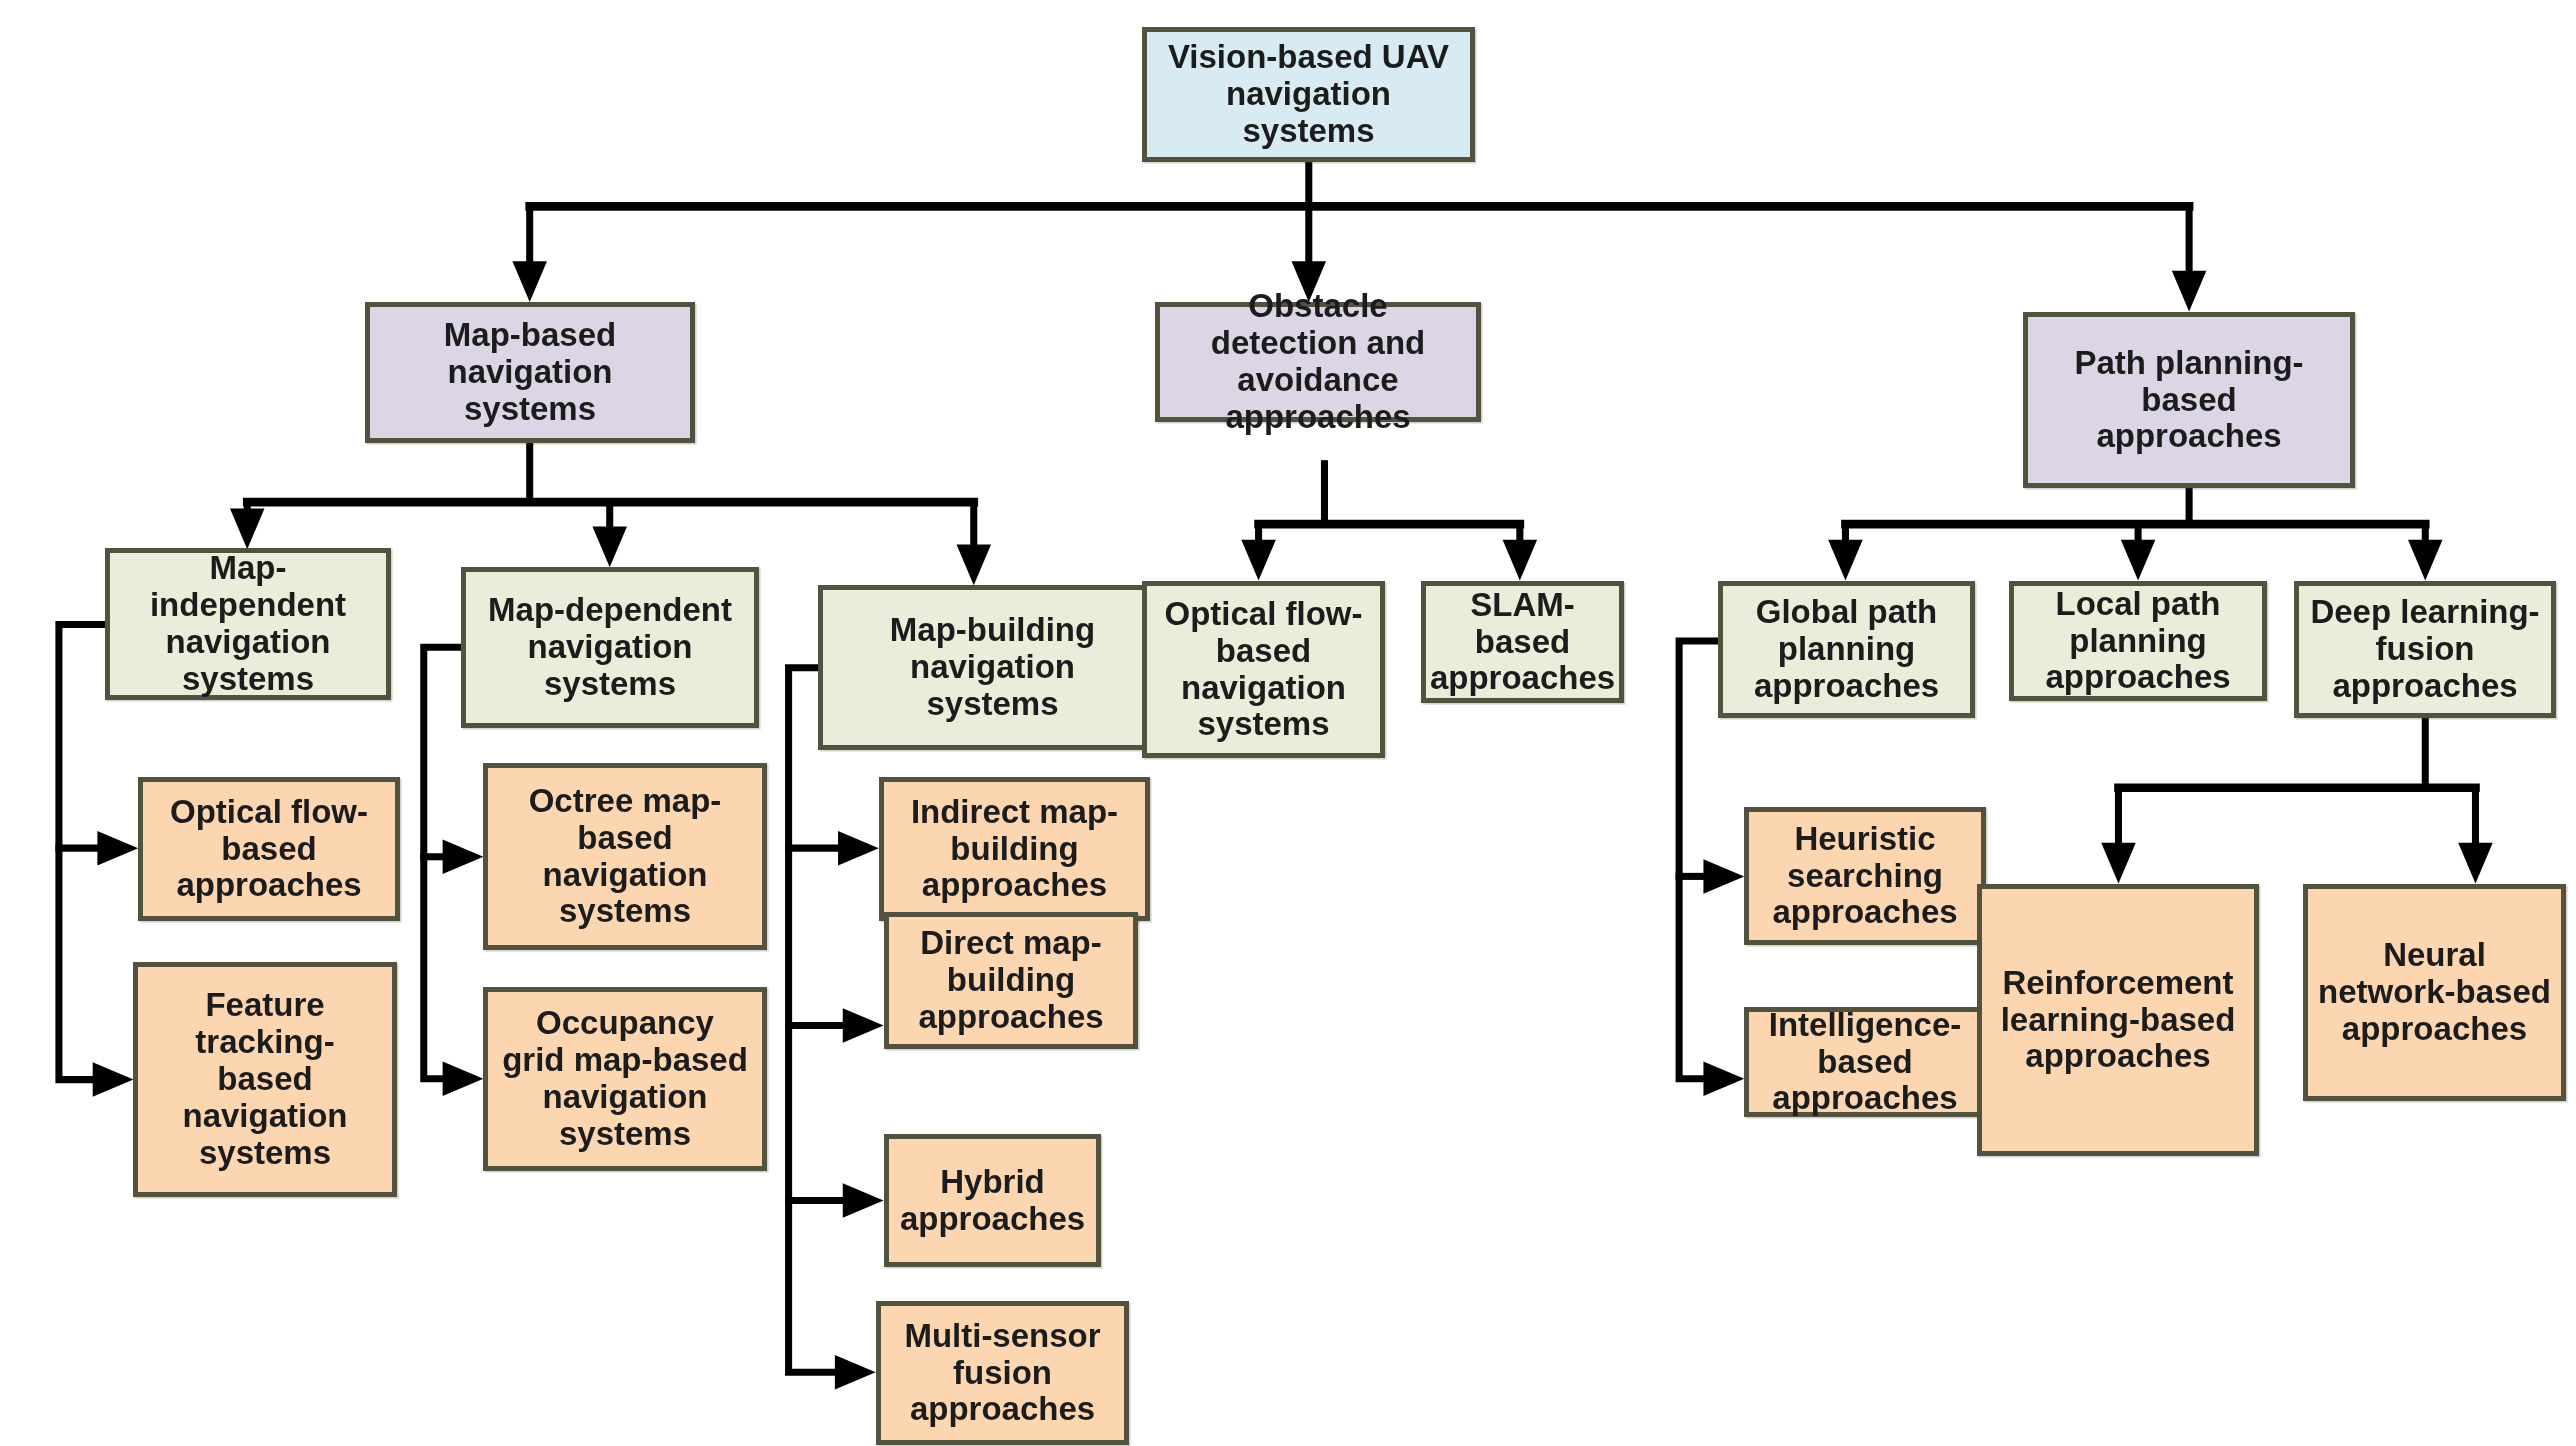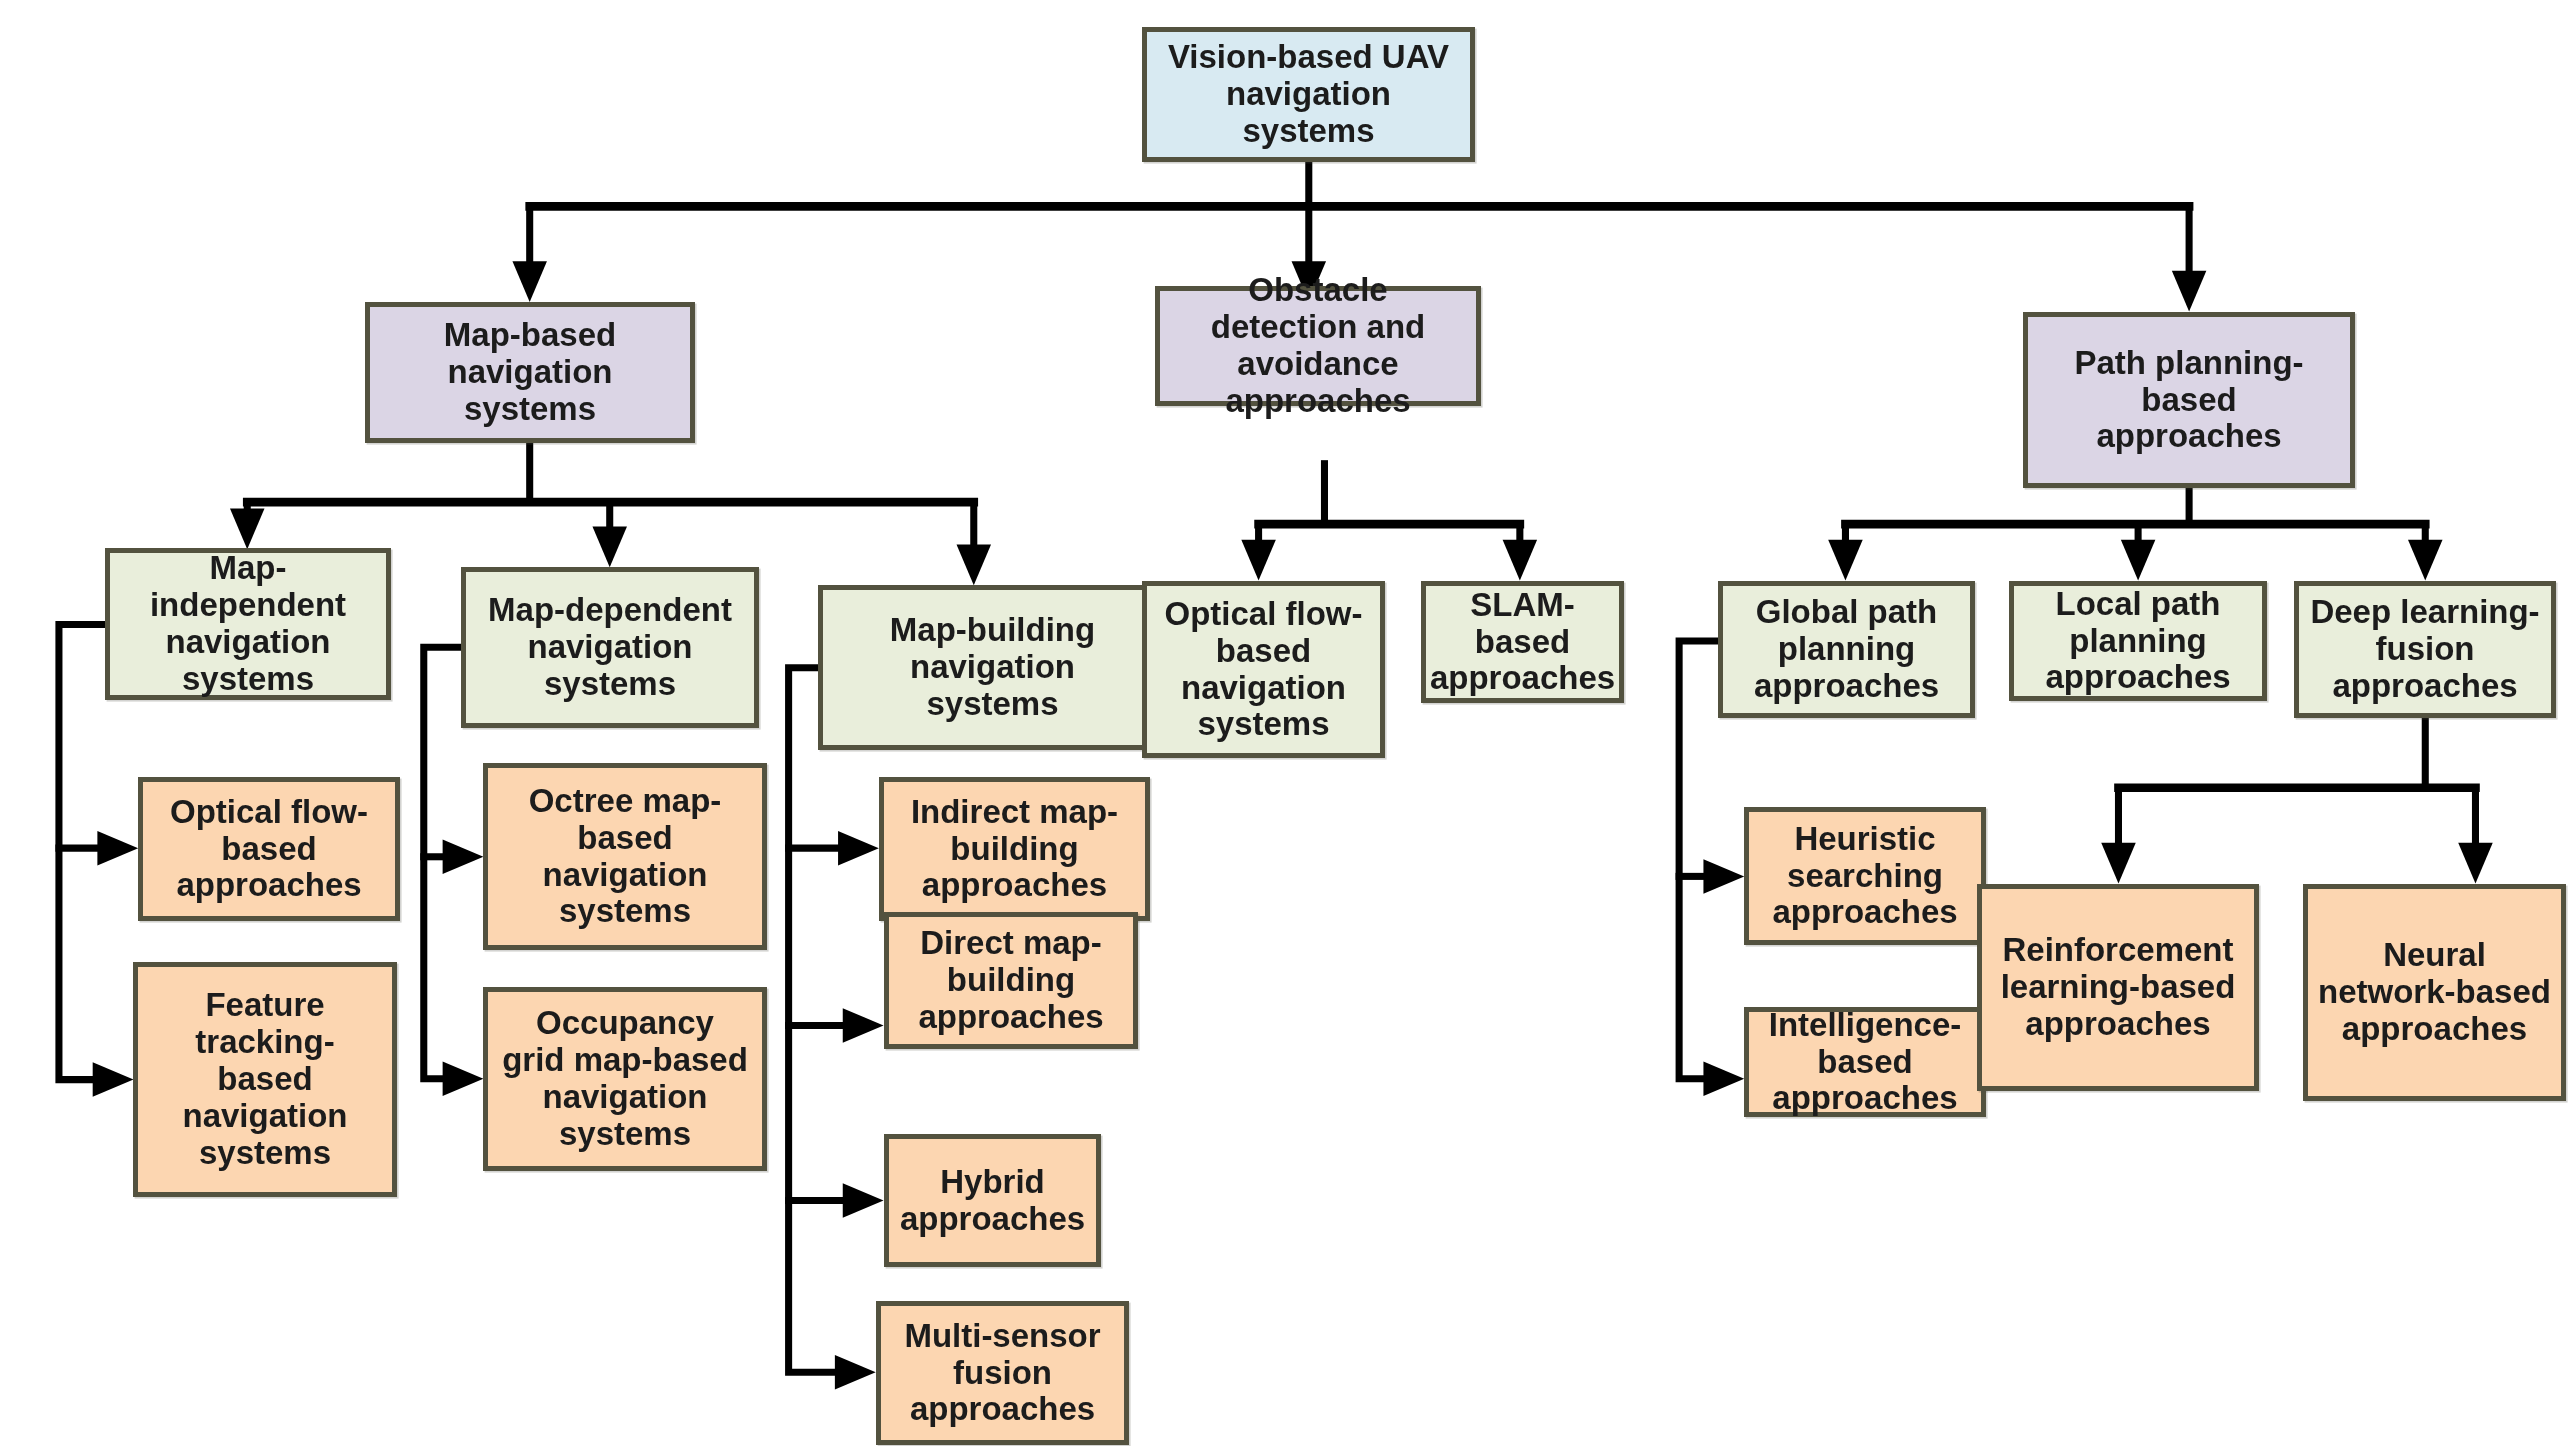--- a/index.html
+++ b/index.html
@@ -128,21 +128,21 @@
     <polygon class="arrow" points="3133,1074 3177,1074 3155,1126"></polygon>
   </svg>
 
   <div class="node l1" style="left:1142px; top:27px; width:333px; height:135px">Vision-based UAV
 navigation
 systems</div>
 
   <div class="node l2" style="left:365px; top:302px; width:330px; height:141px">Map-based
 navigation
 systems</div>
-  <div class="node l2" style="left:1155px; top:286px; width:326px; height:120px">Obstacle
+  <div class="node l2" style="left:1155px; top:302px; width:326px; height:120px">Obstacle
 detection and
 avoidance
 approaches</div>
   <div class="node l2" style="left:2023px; top:312px; width:332px; height:176px">Path planning-
 based
 approaches</div>
 
   <div class="node l3" style="left:105px; top:548px; width:286px; height:152px">Map-
 independent
 navigation
@@ -196,21 +196,21 @@
 approaches</div>
   <div class="node l4" style="left:876px; top:1301px; width:253px; height:144px">Multi-sensor
 fusion
 approaches</div>
   <div class="node l4" style="left:1744px; top:807px; width:242px; height:138px">Heuristic
 searching
 approaches</div>
   <div class="node l4" style="left:1744px; top:1007px; width:242px; height:110px">Intelligence-
 based
 approaches</div>
-  <div class="node l4" style="left:1977px; top:884px; width:282px; height:207px">Reinforcement
+  <div class="node l4" style="left:1977px; top:884px; width:282px; height:272px">Reinforcement
 learning-based
 approaches</div>
   <div class="node l4" style="left:2303px; top:884px; width:263px; height:217px">Neural
 network-based
 approaches</div>
 
 </div>
 
 
 </body></html>

